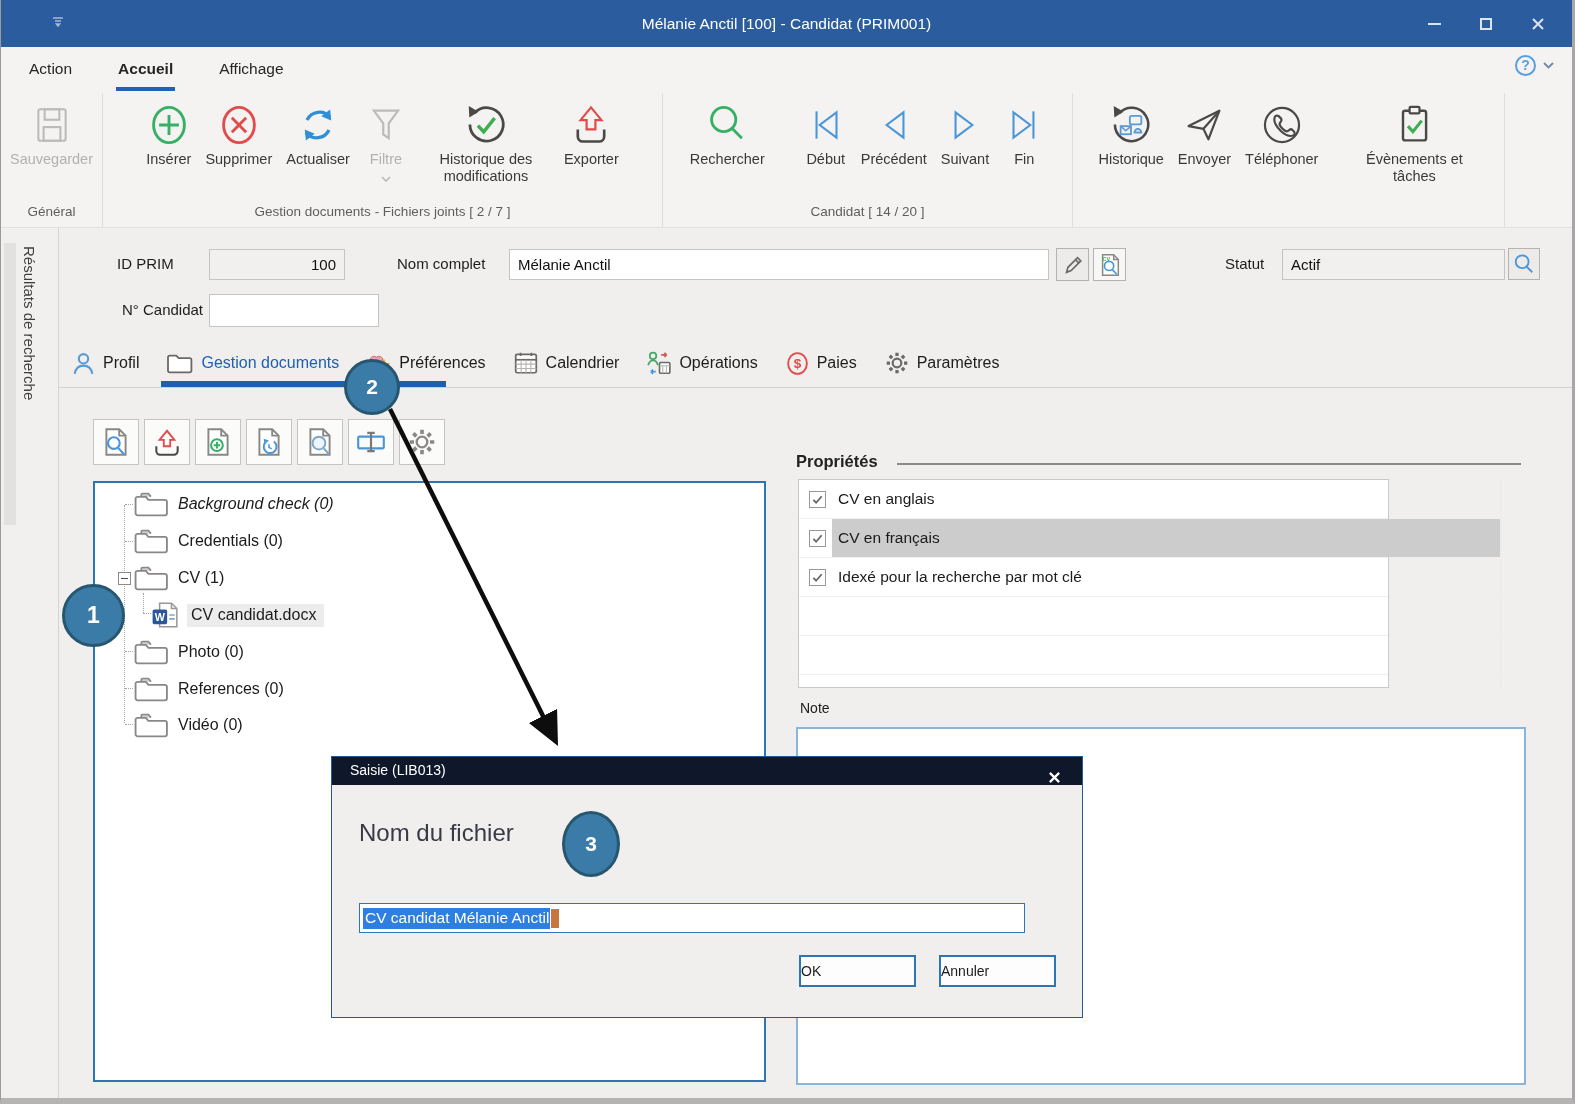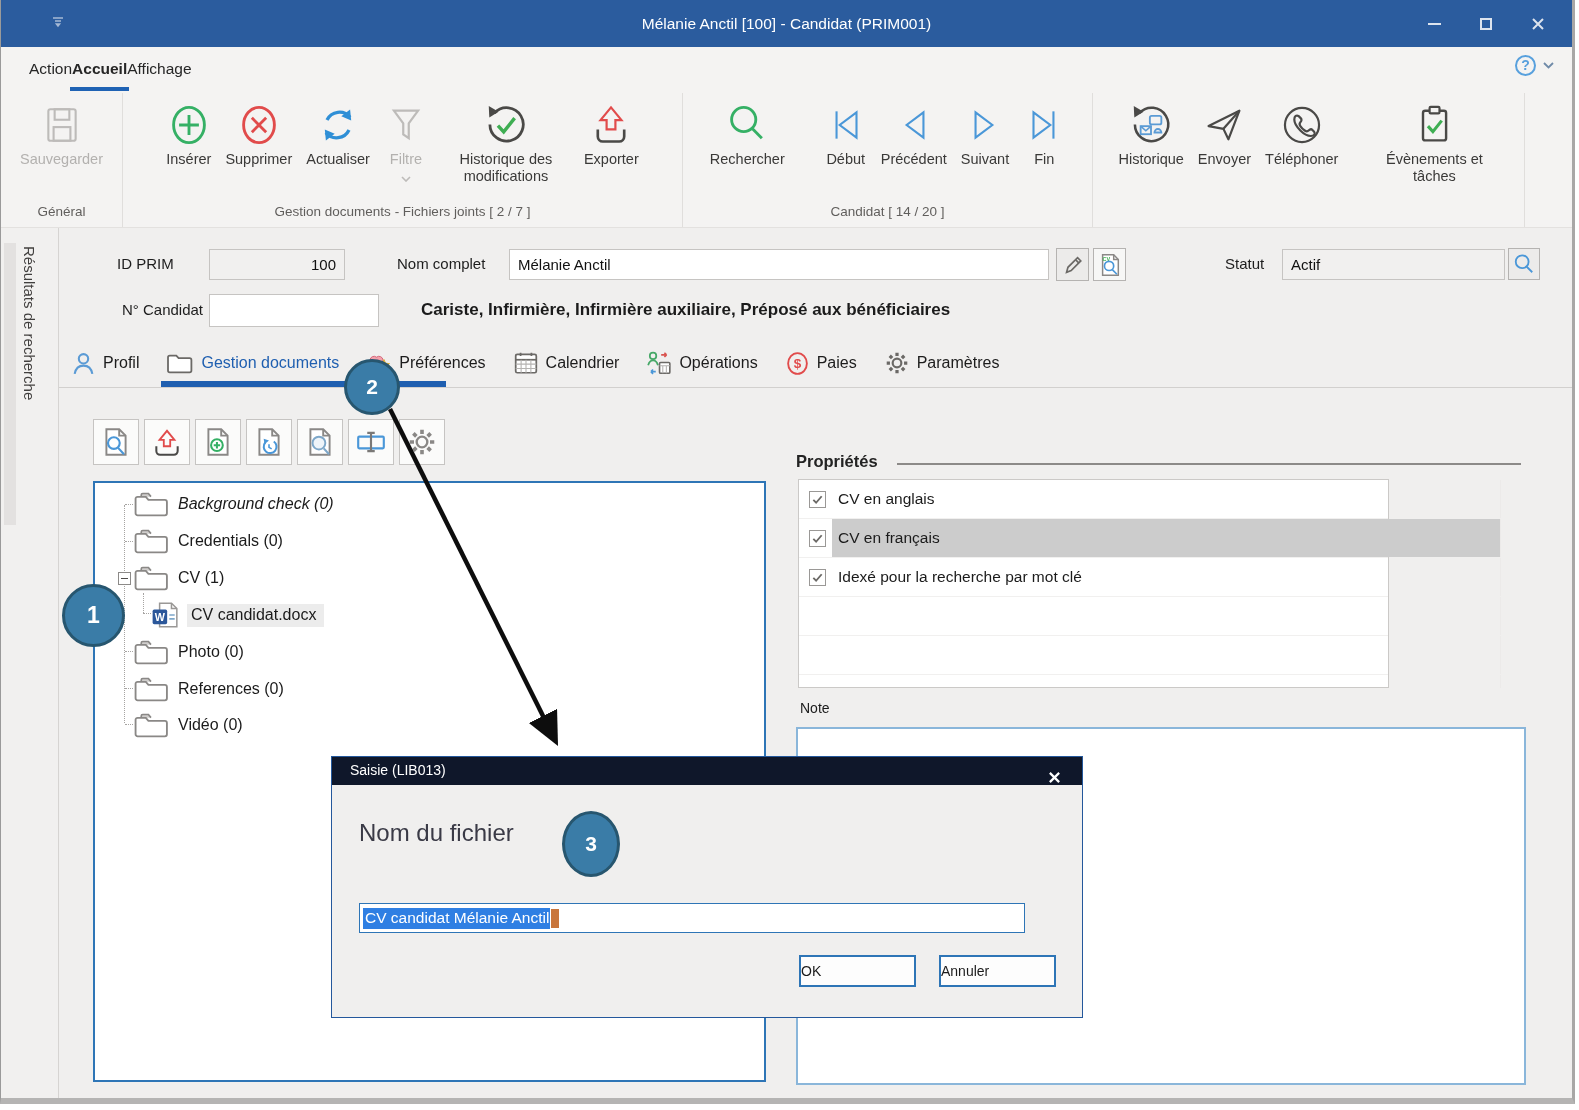--- a/index.html
+++ b/index.html
@@ -14,21 +14,21 @@
   .titlebar .app-glyph{ position:absolute; left:50px; top:15px; width:14px; height:14px; opacity:.75; }
   .titlebar .title{ position:absolute; left:0; right:0; top:0; height:47px; line-height:47px;
                     text-align:center; color:#ffffff; font-size:15.5px; }
   .win-controls{ position:absolute; right:8px; top:0; height:47px; display:flex; }
   .win-btn{ width:52px; height:47px; display:flex; align-items:center; justify-content:center; cursor:default; }
   .glyph-min{ width:13px; height:2px; background:#dde4ee; }
   .glyph-max{ width:12px; height:12px; border:2px solid #dde4ee; }
 
   
   .menubar{ position:absolute; left:0; top:47px; right:0; height:46px; background:#f4f3f2; }
-  .menu-items{ position:absolute; left:28px; top:0; height:46px; display:flex; }
+  .menu-items{ position:absolute; left:28px; top:0; height:46px; display:flex; gap:46px; }
   .menu-item{ line-height:44px; font-size:15.5px; color:#262626; position:relative; }
   .menu-item.active{ font-weight:bold; }
   .menu-item.active::after{ content:""; position:absolute; left:-2px; right:-2px; bottom:2px; height:4px; background:#1f62b4; }
   .help-area{ position:absolute; right:18px; top:8px; display:flex; align-items:center; gap:7px; }
   .help-circle{ width:21px; height:21px; border-radius:50%; border:2px solid #58a0dd; color:#58a0dd;
                 font-size:14px; font-weight:bold; text-align:center; line-height:17px; }
 
   
   .ribbon{ position:absolute; left:0; top:93px; right:0; height:135px; background:#f4f3f2;
            border-bottom:1px solid #e3e1df; display:flex; }
@@ -149,21 +149,21 @@
     <div class="help-area">
       <div class="help-circle">?</div>
       <svg width="11" height="7" viewBox="0 0 11 7">
         <path d="M1 1l4.5 4.5L10 1" stroke="#6f8aa8" stroke-width="1.8" fill="none"></path>
       </svg>
     </div>
   </div>
 
   <div class="ribbon">
 
-    <div class="rgroup" style="width:122px;">
+    <div class="rgroup" style="width:102px;">
       <div class="rg-buttons">
         <button class="rb disabled">
           <span class="rb-icon">
             <svg width="42" height="42" viewBox="0 0 40 40" fill="none" stroke="#bdbbb9" stroke-width="2">
               <rect x="7" y="5" width="26" height="30" rx="2"></rect>
                 <rect x="13" y="5" width="14" height="10"></rect>
               <rect x="12" y="22" width="16" height="13"></rect>
             </svg>
           </span>
           <span class="rb-label">Sauvegarder</span>
@@ -369,21 +369,20 @@
   <div class="abs sq-btn" style="left:1507px;top:248px;width:32px;height:32px;">
     <svg width="22" height="22" viewBox="0 0 24 24" fill="none">
       <circle cx="10" cy="9.5" r="7" stroke="#4a97d8" stroke-width="2"></circle>
       <path d="M15 15l6 6" stroke="#4a97d8" stroke-width="2"></path>
     </svg>
   </div>
 
   <div class="abs flabel" style="left:105px;top:301px;width:97px;text-align:right;">N° Candidat</div>
   <input class="abs fbox" style="left: 208px; top: 294px; width: 170px; height: 33px;" value="">
 
-  <div class="abs titles-line" style="left:420px;top:300px;">Cariste, Infirmière, Infirmière auxiliaire, Préposé aux bénéficiaires</div>
 
   <div class="tabstrip">
     <div class="tab">
       <svg width="25" height="25" viewBox="0 0 24 24" fill="none">
         <circle cx="12" cy="7.5" r="4.5" stroke="#5b9bd5" stroke-width="2"></circle>
         <path d="M3.5 22c1-5.5 4.5-8 8.5-8s7.5 2.5 8.5 8" stroke="#5b9bd5" stroke-width="2"></path>
       </svg>
       <span>Profil</span>
     </div>
     <div class="tab active">

